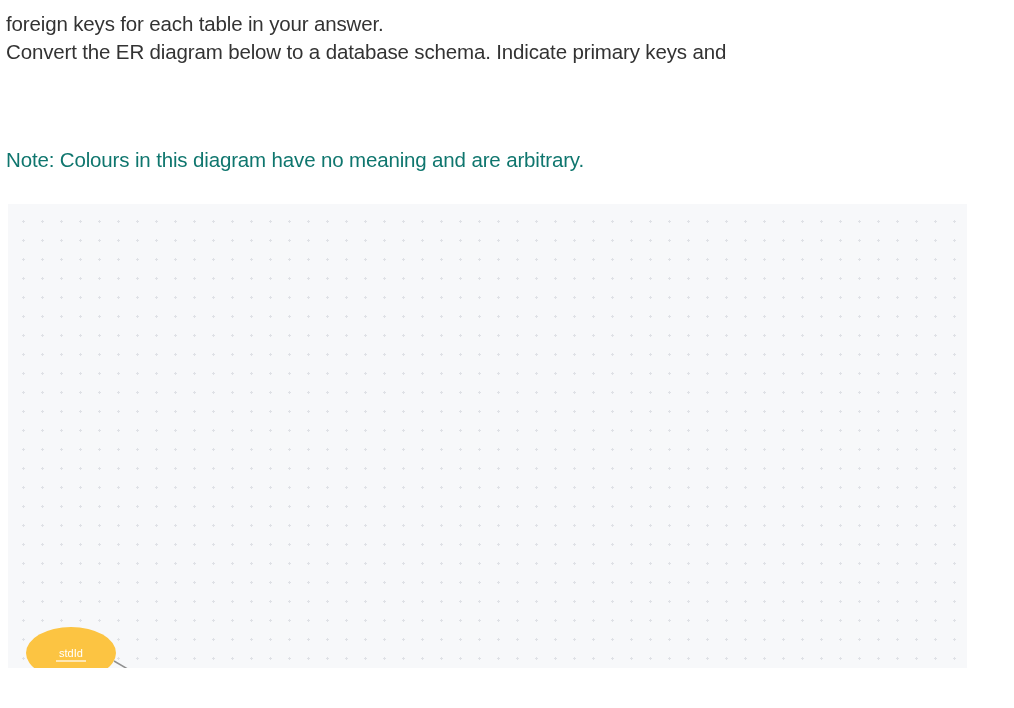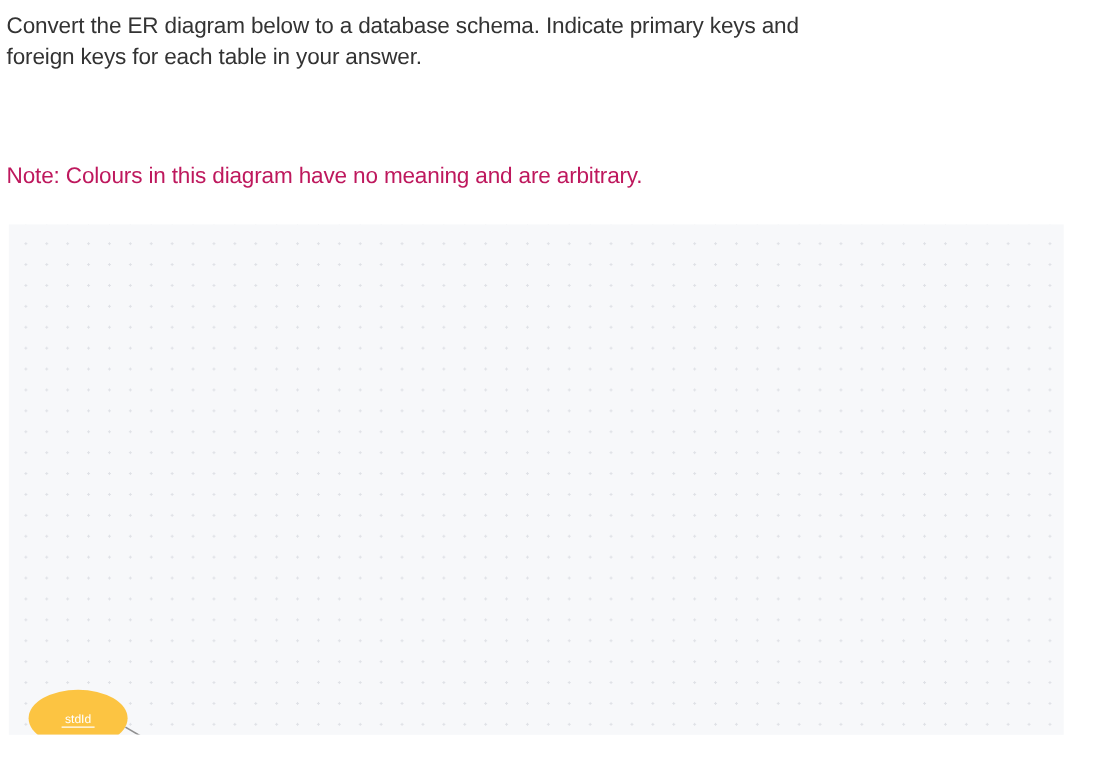--- a/index.html
+++ b/index.html
@@ -20,21 +20,21 @@
   }
   .q-line {
     font-size: 20.5px;
     line-height: 28px;
     color: #333333;
     letter-spacing: -0.15px;
   }
   .q-note {
     font-size: 20.5px;
     line-height: 28px;
-    color: #be185d;
+    color: #0f766e;
     letter-spacing: -0.15px;
     margin-top: 80px;
   }
   .diagram-wrap {
     position: absolute;
     left: 8px;
     top: 204px;
     width: 959px;
     height: 464px;
     background-color: #f7f8fa;
@@ -140,22 +140,22 @@
   }
   .pk-underline {
     stroke-width: 1.2;
     fill: none;
   }
 </style>
 </head>
 <body>
 
 <div class="question-block">
+  <div class="q-line">foreign keys for each table in your answer.</div>
   <div class="q-line">Convert the ER diagram below to a database schema. Indicate primary keys  and</div>
-  <div class="q-line">foreign keys for each table in your answer.</div>
   <div class="q-note">Note: Colours in this diagram have no meaning and are arbitrary.</div>
 </div>
 
 <div class="diagram-wrap">
   <svg class="er" width="959" height="464" viewBox="-8 -204 959 464" xmlns="http://www.w3.org/2000/svg">
 
     <line class="edge-thin" x1="98" y1="253" x2="173" y2="297"></line>
     <line class="edge-thin" x1="114" y1="313" x2="173" y2="298"></line>
     <line class="edge-thin" x1="108" y1="369" x2="173" y2="300"></line>
 

